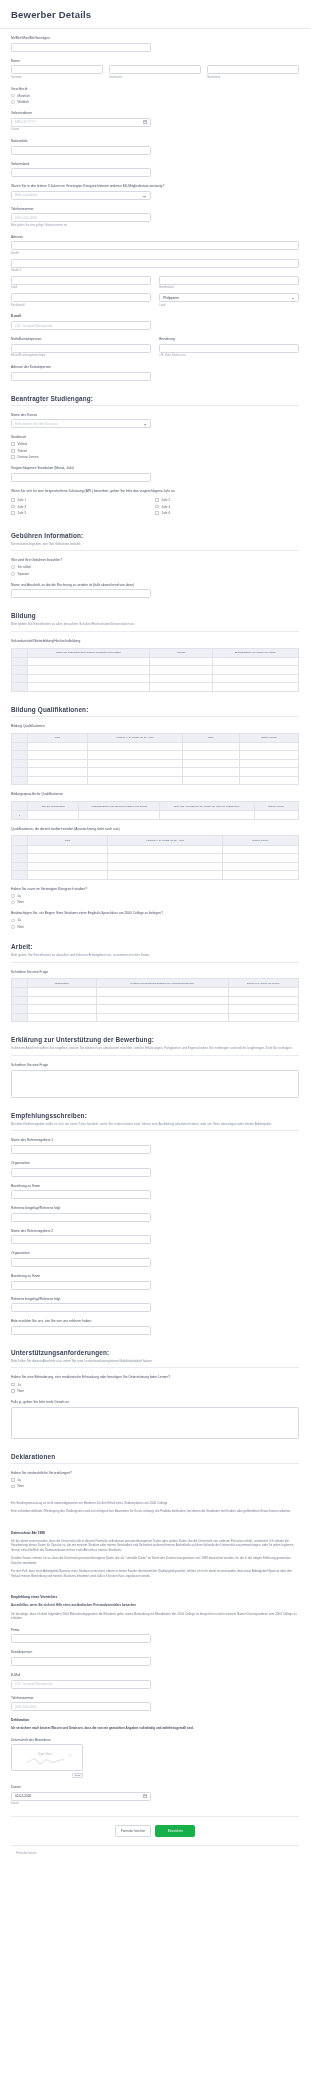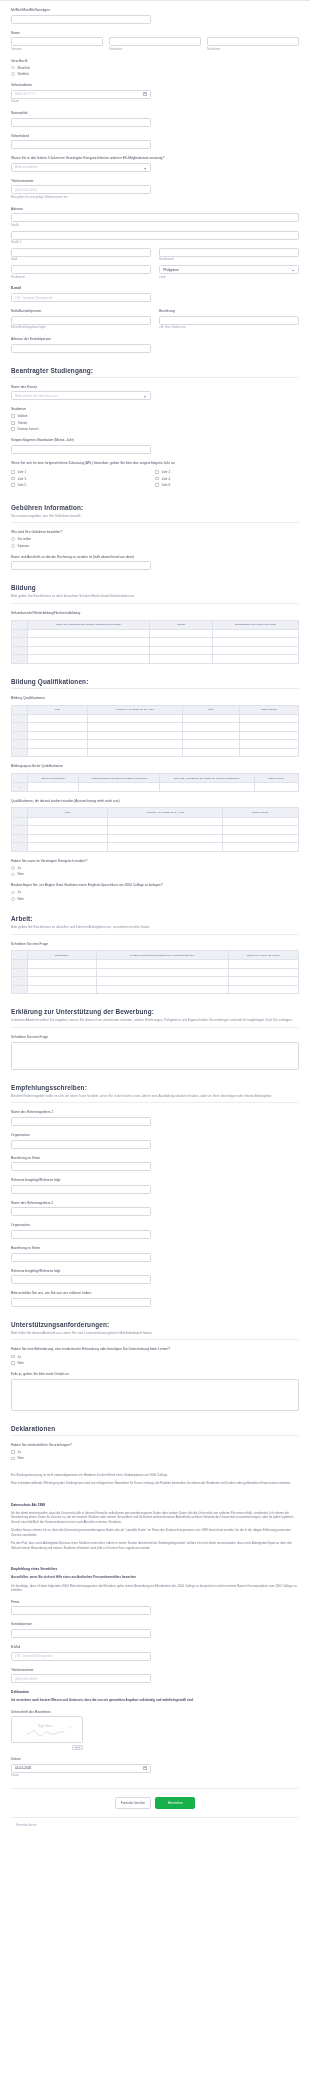--- a/index.html
+++ b/index.html
@@ -190,20 +190,21 @@
   .reset-link {
     font-size: 2.9px; color:#9a9eae; padding: 5px 16px 8px;
   }
   .spacer { height: 6px; }
 </style>
 </head>
 <body>
 
 <div class="page">
 
+  <div class="form-title">Bewerber Details</div>
   <div class="title-rule"></div>
 
   <div class="section">
 
     <div class="field">
       <label class="flabel">Mr/Mrs/Miss/Ms/Sonstiges:</label>
       <input class="inp half" style="">
     </div>
 
     <div class="field">

